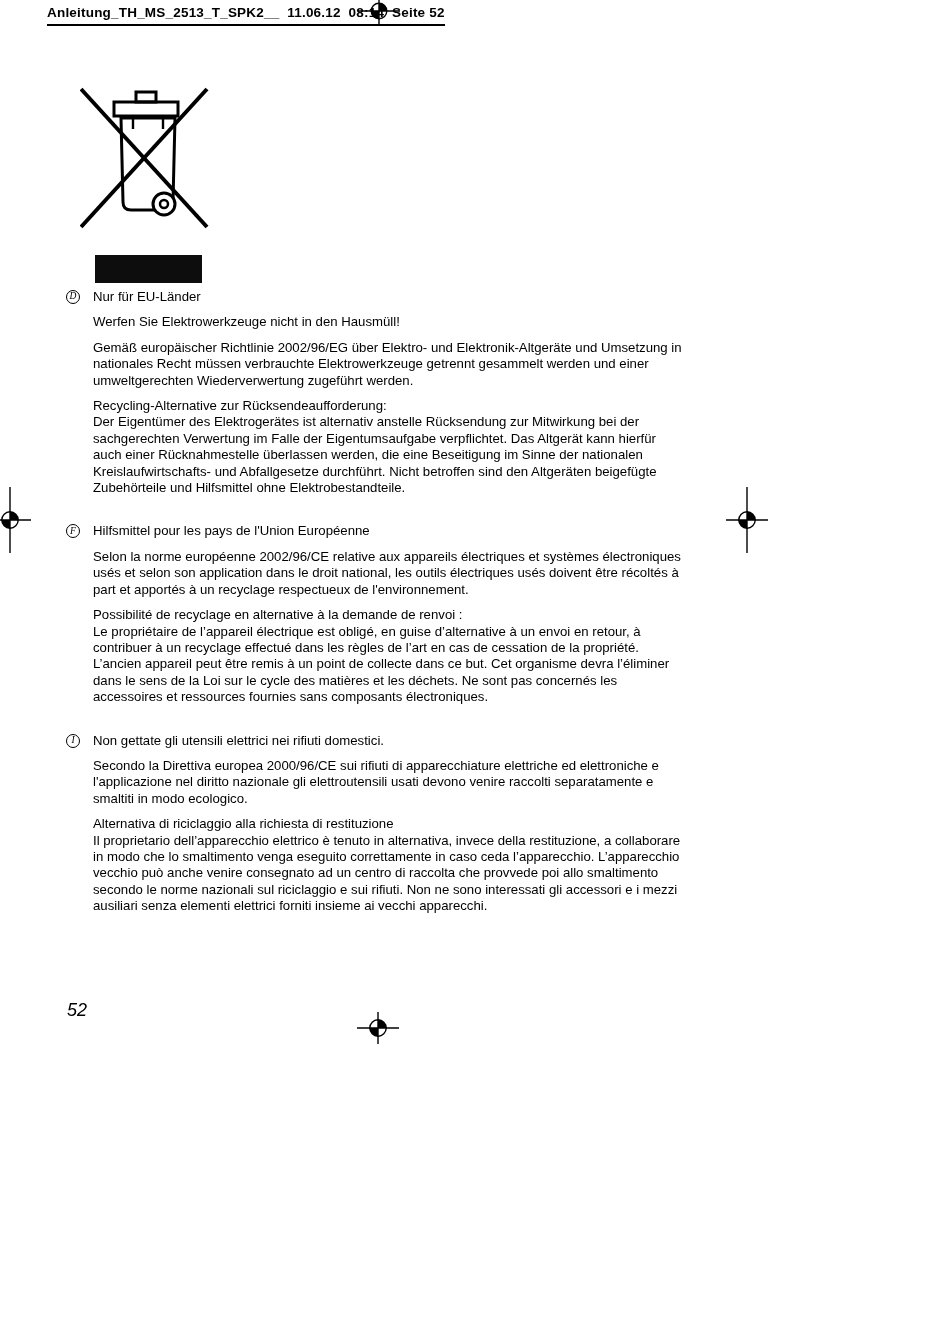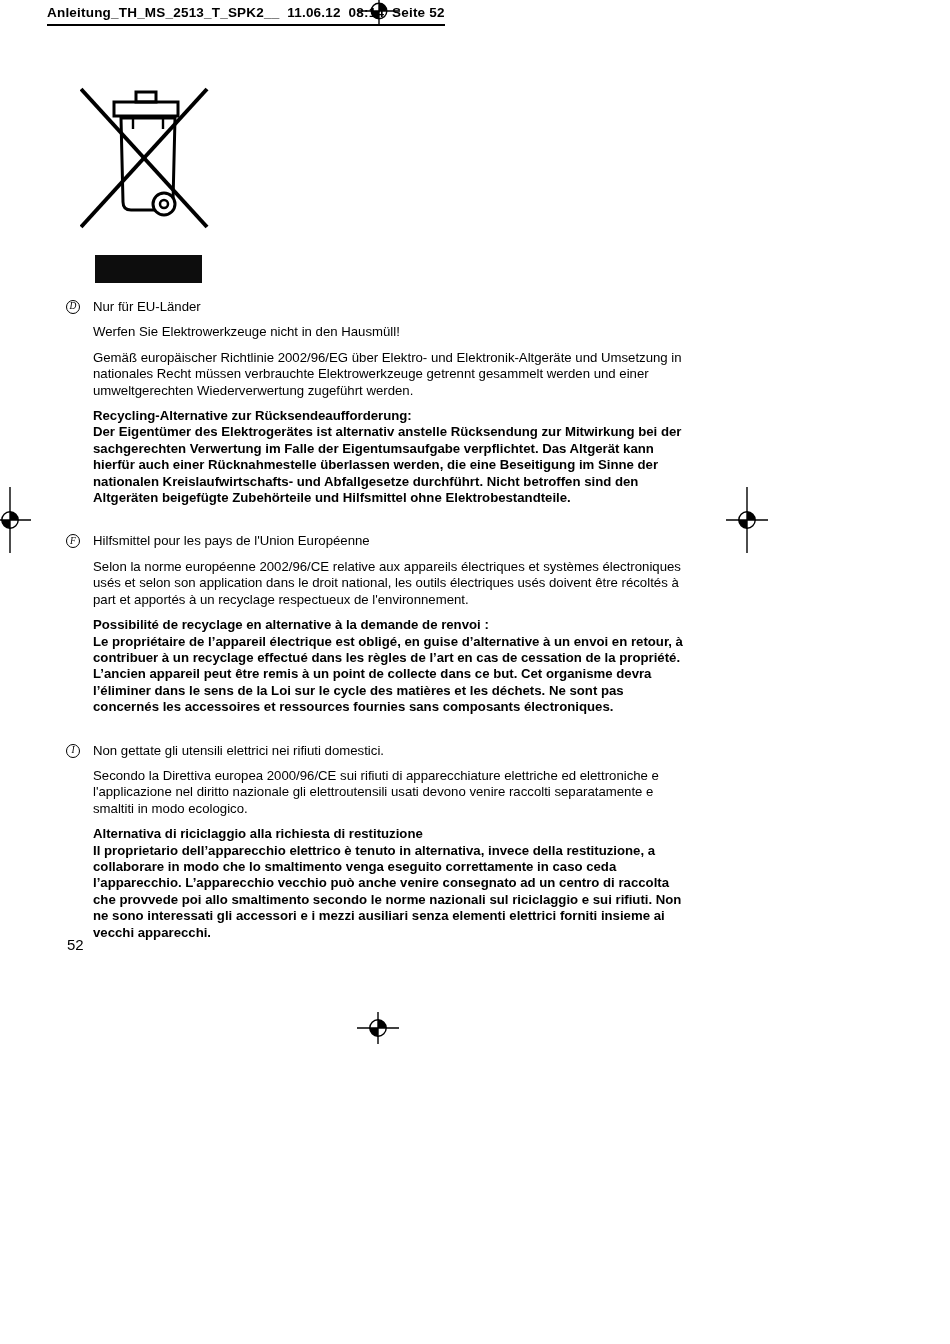--- a/index.html
+++ b/index.html
@@ -41,25 +41,25 @@
   .lang-section { position:relative; margin-bottom:27px; }
   .lang-section:last-child { margin-bottom:0; }
   .lang-mark {
     position:absolute; left:-27px; top:1px;
     width:14px; height:14px;
     border:1px solid #000; border-radius:50%;
     display:flex; align-items:center; justify-content:center;
     font-family:"Liberation Serif","DejaVu Serif",serif;
     font-style:italic; font-size:9.5px; line-height:1;
   }
-  .sec-title { font-size:13.2px; font-weight:normal; margin:10px 0 7px 0; }
+  .sec-title { font-size:13.2px; font-weight:normal; margin:0 0 7px 0; }
   .para { margin:9px 0 7px 0; white-space:pre-line; }
-  .para:last-child { margin-bottom:0;font-weight:bold; }
+  .para:last-child { margin-bottom:0; }
 
-  .page-number { position:absolute; left:67px; top:936px; font-size:15px; }
+  .page-number { position:absolute; left:67px; top:1000px; font-size:18px;font-style:italic; }
 </style>
 </head>
 <body>
 
 <div class="page">
 
   <div class="print-header">
     <span class="print-header-text">Anleitung_TH_MS_2513_T_SPK2__  11.06.12  08:14  Seite 52</span>
   </div>
 

